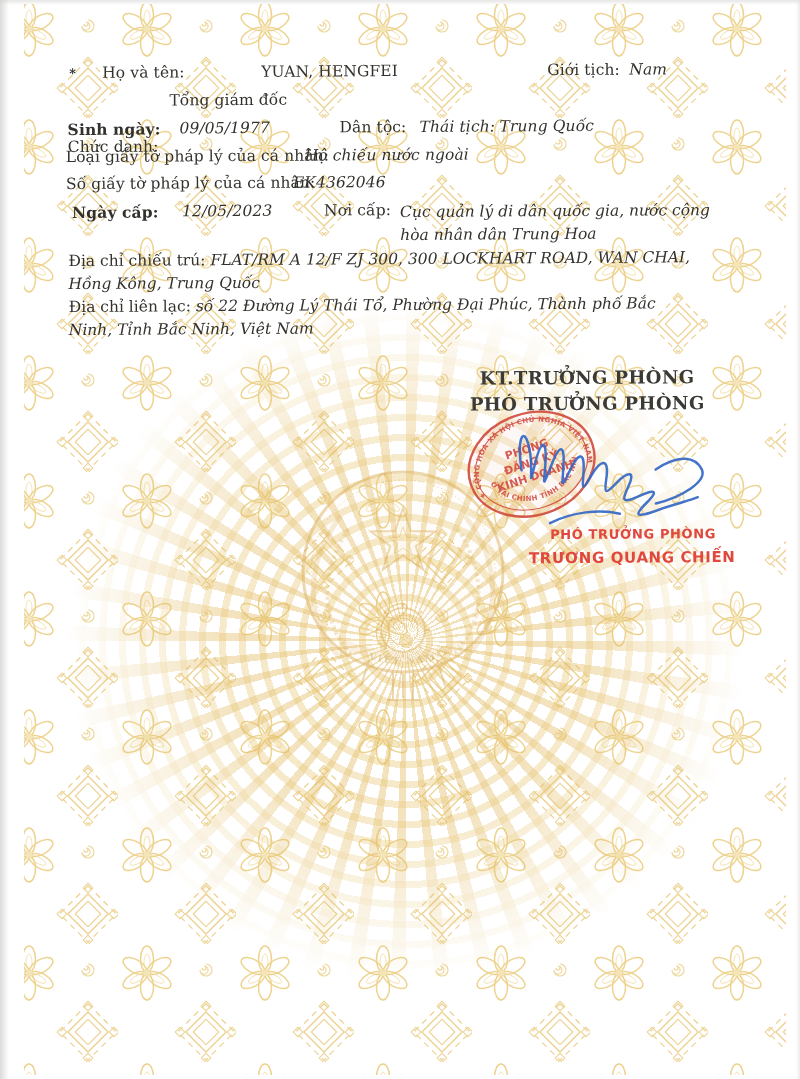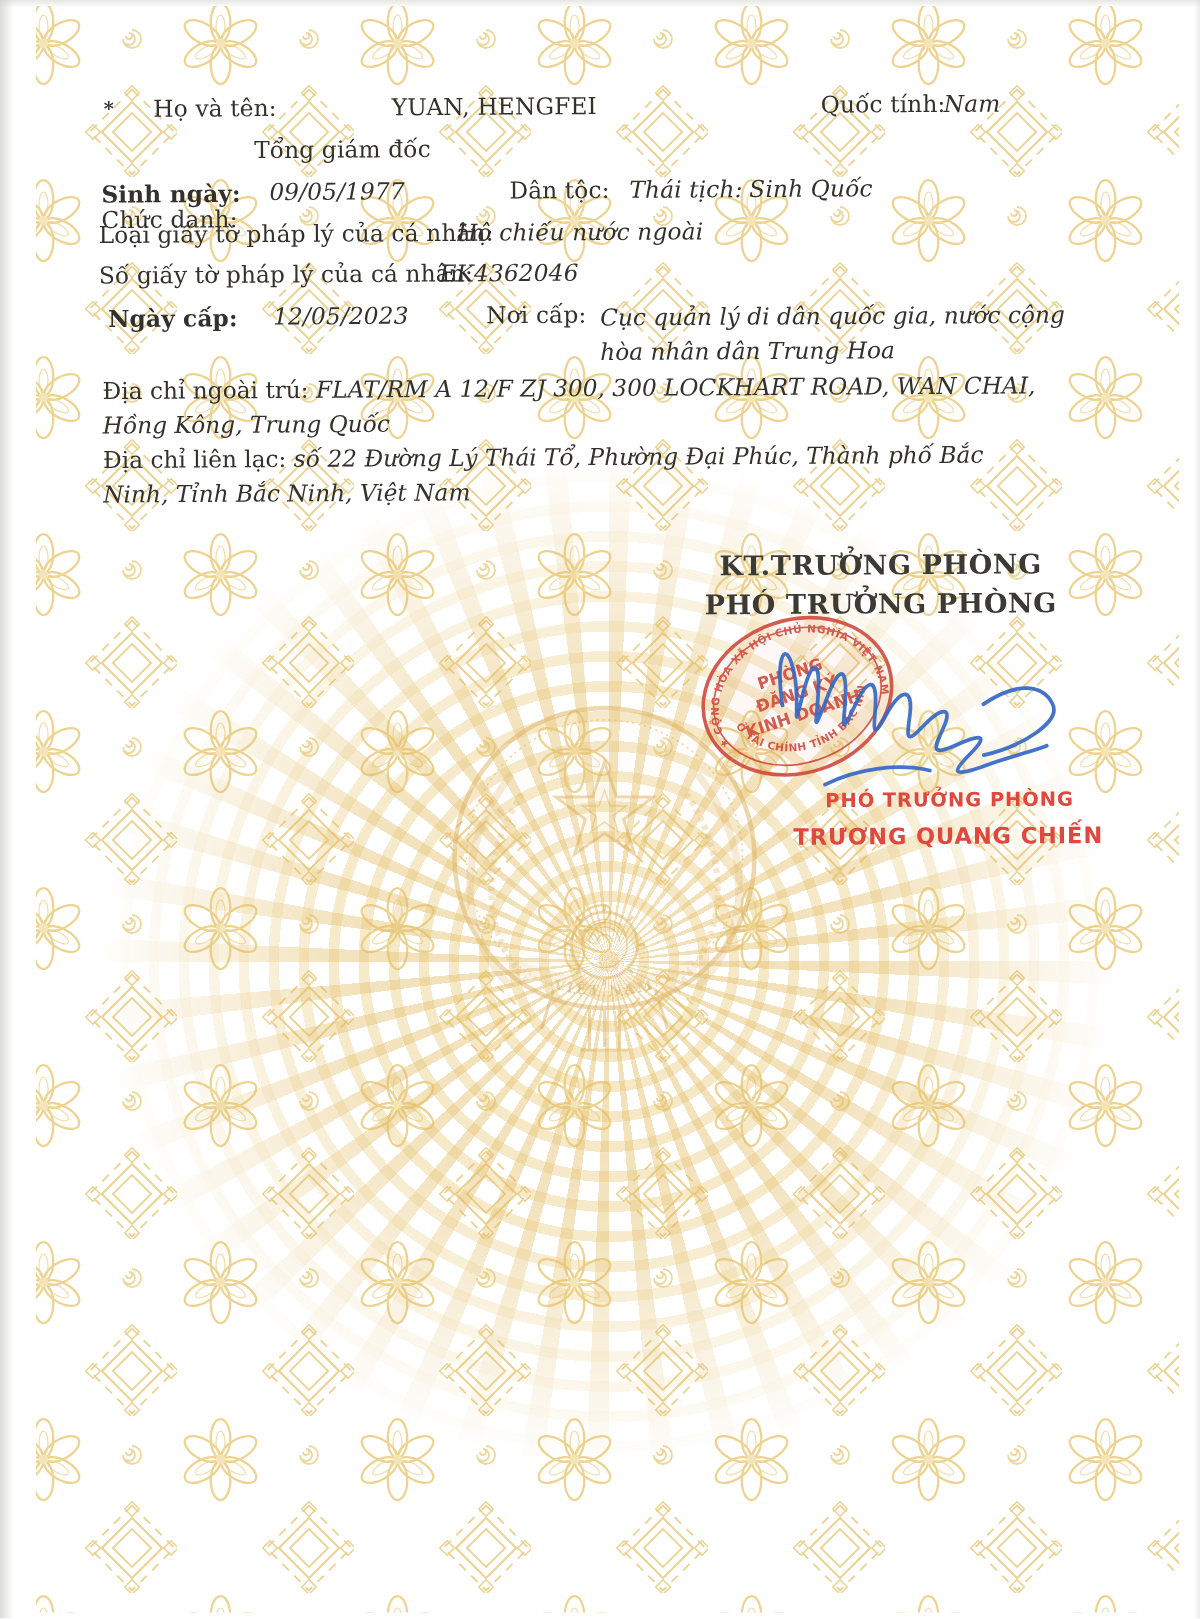--- a/index.html
+++ b/index.html
@@ -114,45 +114,45 @@
         <textPath href="#bannerPath" startOffset="50%">VIỆT NAM</textPath>
       </text>
     </g>
   </svg>
 
   <div class="content">
 
     <span class="frag ast" style="left:70px;top:64px;">*</span>
     <span class="frag" style="left:103px;top:62px;">Họ và tên:</span>
     <span class="frag" style="left:222px;top:62px;margin-left:40px;">YUAN, HENGFEI</span>
-    <span class="frag" style="left:548px;top:62px;">Quốc tính:</span>
+    <span class="frag" style="left:548px;top:62px;">Giới tịch:</span>
     <span class="frag val" style="left:630px;top:62px;">Nam</span>
 
     <span class="frag" style="left:68px;top:100px;margin-top:36px;">Chức danh:</span>
     <span class="frag" style="left:170px;top:90px;">Tổng giám đốc</span>
 
     <span class="frag" style="left:68px;top:118px;font-weight:bold;">Sinh ngày:</span>
     <span class="frag val" style="left:180px;top:118px;">09/05/1977</span>
     <span class="frag" style="left:312px;top:118px;margin-left:28px;">Dân tộc:</span>
     <span class="frag val" style="left:420px;top:118px;">Thái tịch:</span>
-    <span class="frag val" style="left:500px;top:118px;">Sinh Quốc</span>
+    <span class="frag val" style="left:500px;top:118px;">Trung Quốc</span>
 
     <span class="frag" style="left:66px;top:146px;">Loại giấy tờ pháp lý của cá nhân:</span>
     <span class="frag val" style="left:305px;top:146px;">Hộ chiếu nước ngoài</span>
 
     <span class="frag" style="left:66px;top:173px;">Số giấy tờ pháp lý của cá nhân:</span>
     <span class="frag val" style="left:293px;top:173px;">EK4362046</span>
 
     <span class="frag" style="left:72px;top:201px;font-weight:bold;">Ngày cấp:</span>
     <span class="frag val" style="left:182px;top:201px;">12/05/2023</span>
     <span class="frag" style="left:324px;top:201px;">Nơi cấp:</span>
     <div class="para val" style="left:400px;top:201px;width:318px;">Cục quản lý di dân quốc gia, nước cộng hòa nhân dân Trung Hoa</div>
 
     <div class="para" style="left:68px;top:248px;width:650px;">
-      <span>Địa chỉ ngoài trú:</span>
+      <span>Địa chỉ chiếu trú:</span>
       <span class="val">FLAT/RM A 12/F ZJ 300, 300 LOCKHART ROAD, WAN CHAI, Hồng Kông, Trung Quốc</span>
     </div>
 
     <div class="para" style="left:68px;top:294px;width:618px;">
       <span>Địa chỉ liên lạc:</span>
       <span class="val">số 22 Đường Lý Thái Tổ, Phường Đại Phúc, Thành phố Bắc Ninh, Tỉnh Bắc Ninh, Việt Nam</span>
     </div>
 
     <div class="sig-head" style="left:440px;top:368px;width:292px;">KT.TRƯỞNG PHÒNG</div>
     <div class="sig-head" style="left:440px;top:394px;width:292px;">PHÓ TRƯỞNG PHÒNG</div>

